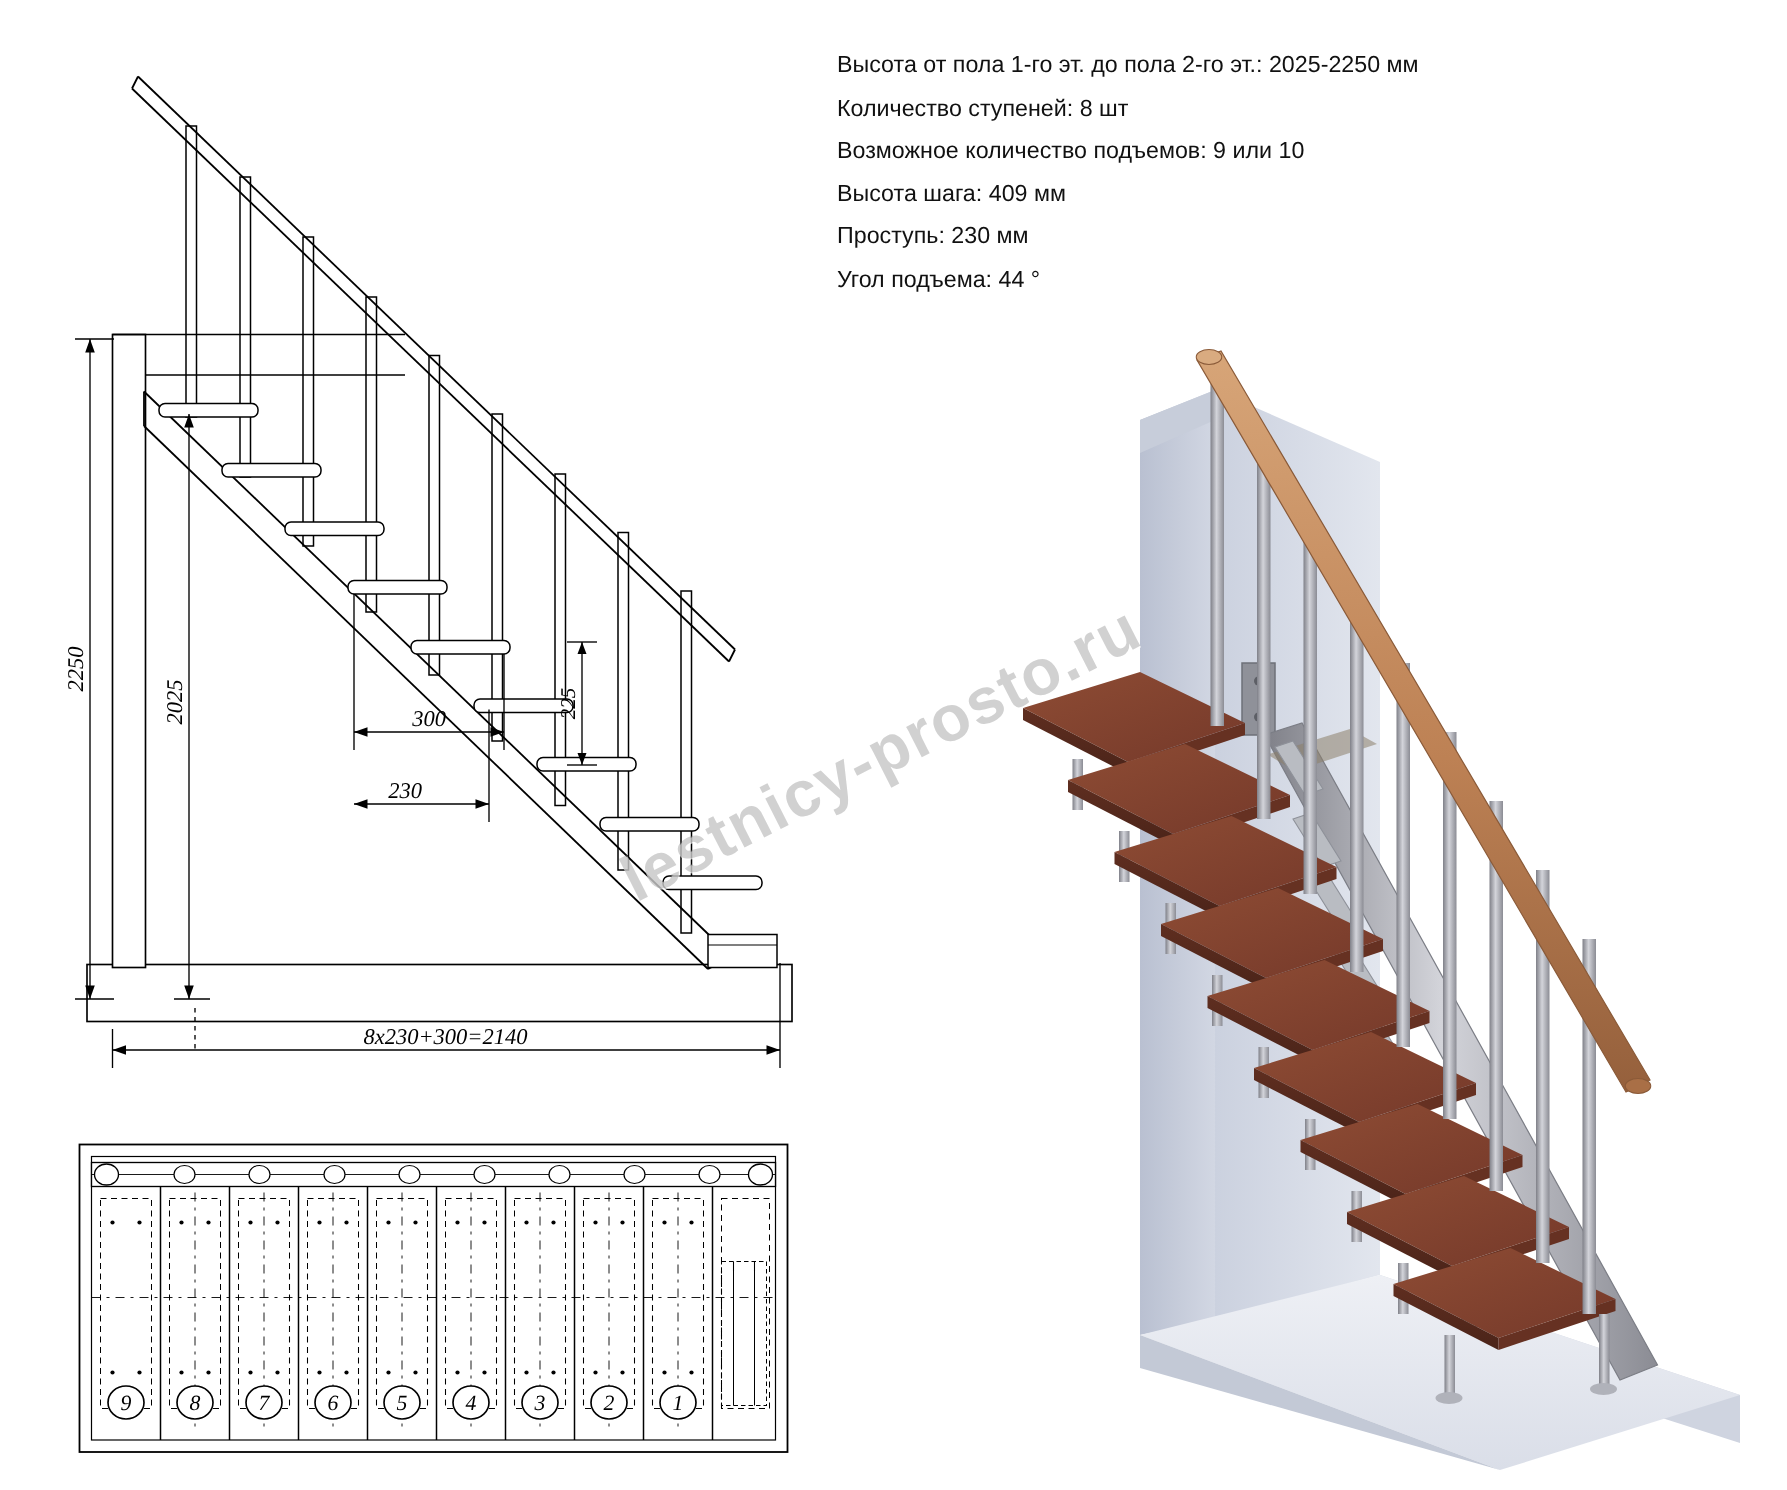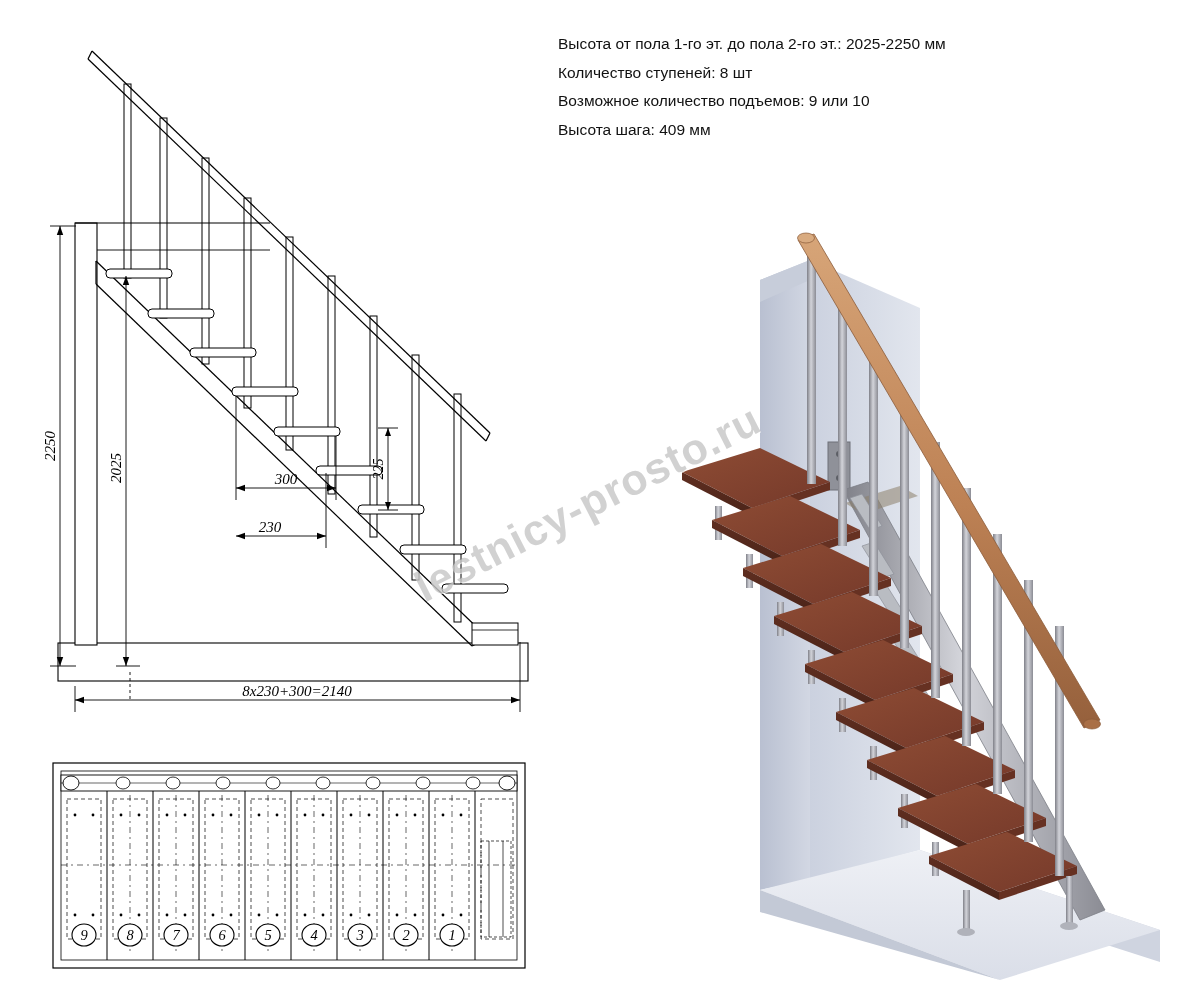--- a/index.html
+++ b/index.html
@@ -107,20 +107,22 @@
 </head>
 <body>
 
 <div id="page">
 
   <div id="spec-list">
     <div class="spec-row">Высота от пола 1-го эт. до пола 2-го эт.: 2025-2250 мм</div>
     <div class="spec-row">Количество ступеней: 8 шт</div>
     <div class="spec-row">Возможное количество подъемов: 9 или 10</div>
     <div class="spec-row">Высота шага: 409 мм</div>
+    <div class="spec-row">Проступь: 230 мм</div>
+    <div class="spec-row">Угол подъема: 44 °</div>
   </div>
 
   <div id="elevation">
     <svg width="530" height="700" viewBox="0 0 530 700">
 
       <g>
         <rect x="38" y="625" width="470" height="38" fill="#ffffff" stroke="#000" stroke-width="1.1"></rect>
       </g>
 
       <g>

